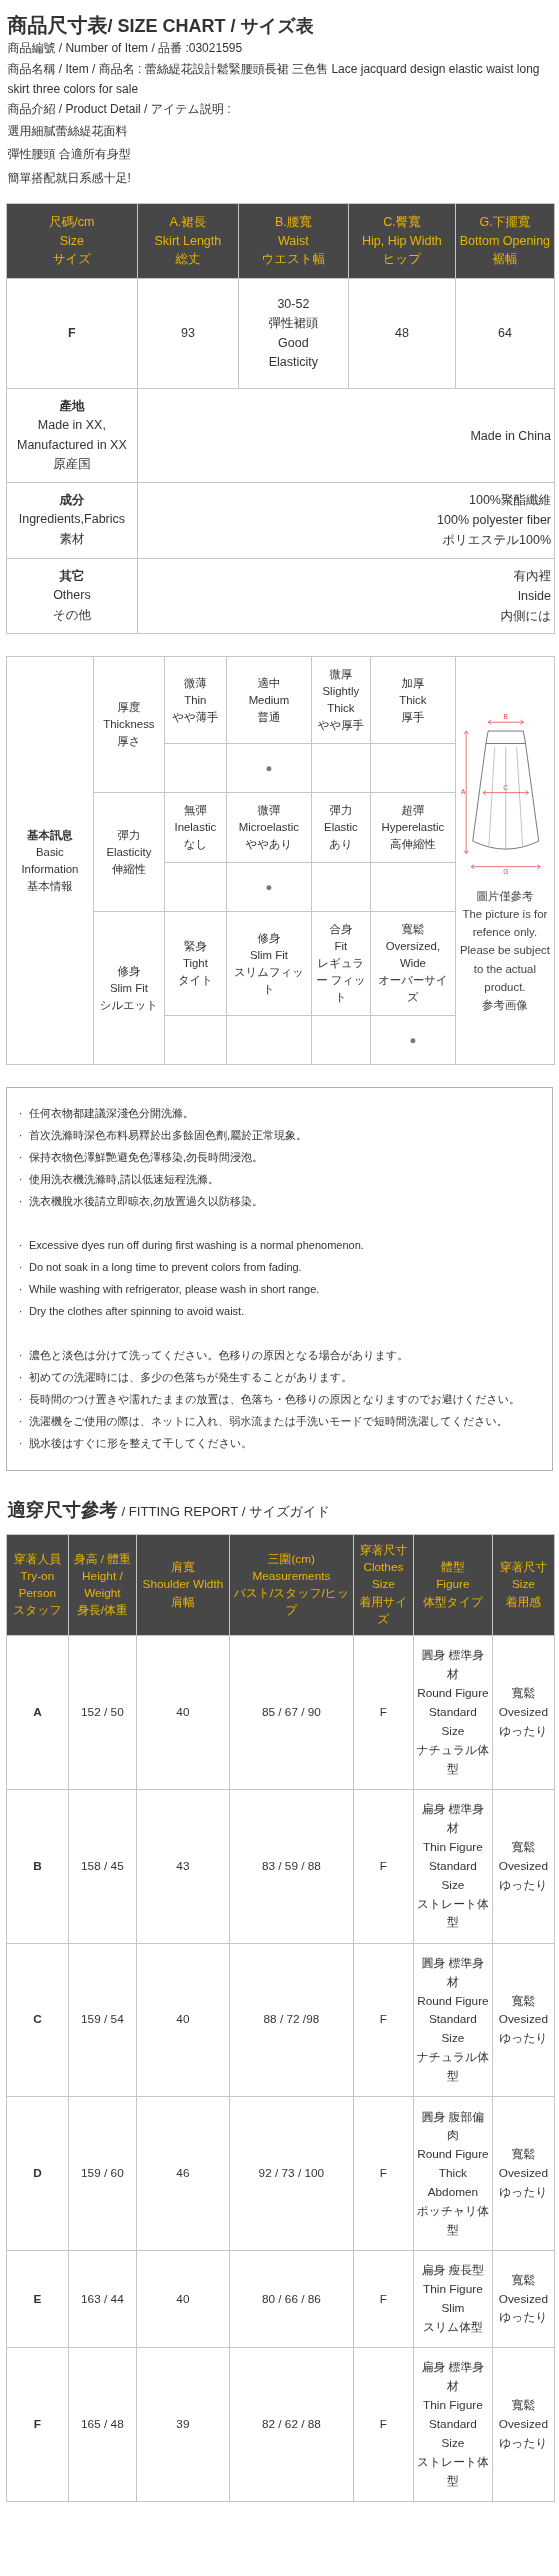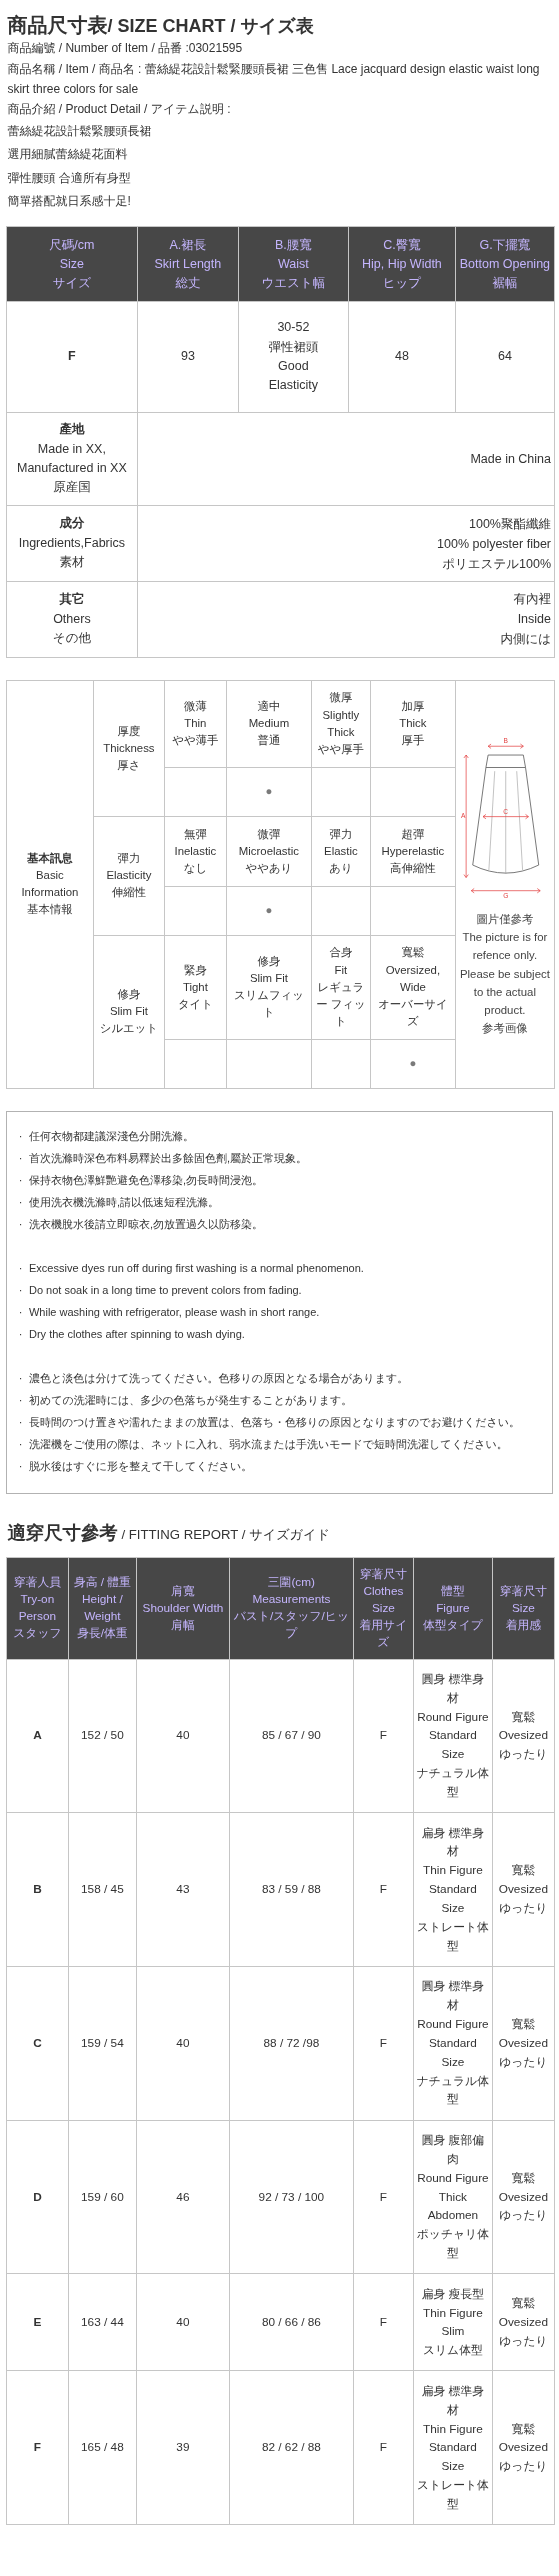--- a/index.html
+++ b/index.html
@@ -15,21 +15,21 @@
   
   .head{padding:4.4px 7.4px 0 7.4px;}
   .pg-title{font-size:20px;font-weight:bold;line-height:1.3;}
   .pg-title .suffix{font-size:18px;font-weight:bold;}
   .info-line{font-size:12px;line-height:1.7;}
   .detail-lines .gen-line{font-size:12px;line-height:1.95;}
 
   
   table{border-collapse:collapse;table-layout:fixed;margin:0 5.9px;width:548px;}
   td,th{border:0.7px solid #c6c6c6;text-align:center;vertical-align:middle;word-wrap:break-word;}
-  th.dark{background:#474747;color:#c4b5fd;font-weight:normal;font-size:12.5px;line-height:1.5;padding:8.8px 2.9px;}
+  th.dark{background:#474747;color:#eab308;font-weight:normal;font-size:12.5px;line-height:1.5;padding:8.8px 2.9px;}
   .size-table{margin-top:13.2px;}
   .size-table td{font-size:12.5px;line-height:1.55;}
   .size-row td{padding:16px 2.9px;}
   .bold{font-weight:bold;}
   .info-label{padding:7.4px 2.9px;line-height:1.55;font-size:11.8px;}
   .info-label .zh{font-weight:bold;display:block;}
   .info-value{text-align:right;padding:7.4px 2.9px 7.4px 10.3px;font-size:12.5px;line-height:1.55;margin-top:16px;}
   .info-value .gen-line{line-height:1.6;}
 
   
@@ -66,21 +66,20 @@
 <div class="wrap">
 
   <div class="head">
     <div class="pg-title">
       <span>商品尺寸表</span><span class="suffix">/ SIZE CHART / サイズ表</span>
     </div>
     <div class="info-line">商品編號 / Number of Item / 品番 :03021595</div>
     <div class="info-line">商品名稱 / Item / 商品名 : 蕾絲緹花設計鬆緊腰頭長裙 三色售 Lace jacquard design elastic waist long skirt three colors for sale</div>
     <div class="info-line">商品介紹 / Product Detail / アイテム説明 :</div>
     <div class="detail-lines">
-        <div class="gen-line">蕾絲緹花設計鬆緊腰頭長裙</div>
         <div class="gen-line">選用細膩蕾絲緹花面料</div>
         <div class="gen-line">彈性腰頭 合適所有身型</div>
         <div class="gen-line">簡單搭配就日系感十足!</div>
       </div>
   </div>
 
   <table class="size-table">
     <colgroup>
         <col style="width:131px">
         <col style="width:101px">
@@ -339,21 +338,21 @@
           <div class="gen-line">
             <span class="line-marker">·</span>
             <span class="line-text">Do not soak in a long time to prevent colors from fading.</span>
           </div>
           <div class="gen-line">
             <span class="line-marker">·</span>
             <span class="line-text">While washing with refrigerator, please wash in short range.</span>
           </div>
           <div class="gen-line">
             <span class="line-marker">·</span>
-            <span class="line-text">Dry the clothes after spinning to wash dying.</span>
+            <span class="line-text">Dry the clothes after spinning to avoid waist.</span>
           </div>
         </div>
       <div class="wash-group">
           <div class="gen-line">
             <span class="line-marker">·</span>
             <span class="line-text">濃色と淡色は分けて洗ってください。色移りの原因となる場合があります。</span>
           </div>
           <div class="gen-line">
             <span class="line-marker">·</span>
             <span class="line-text">初めての洗濯時には、多少の色落ちが発生することがあります。</span>

